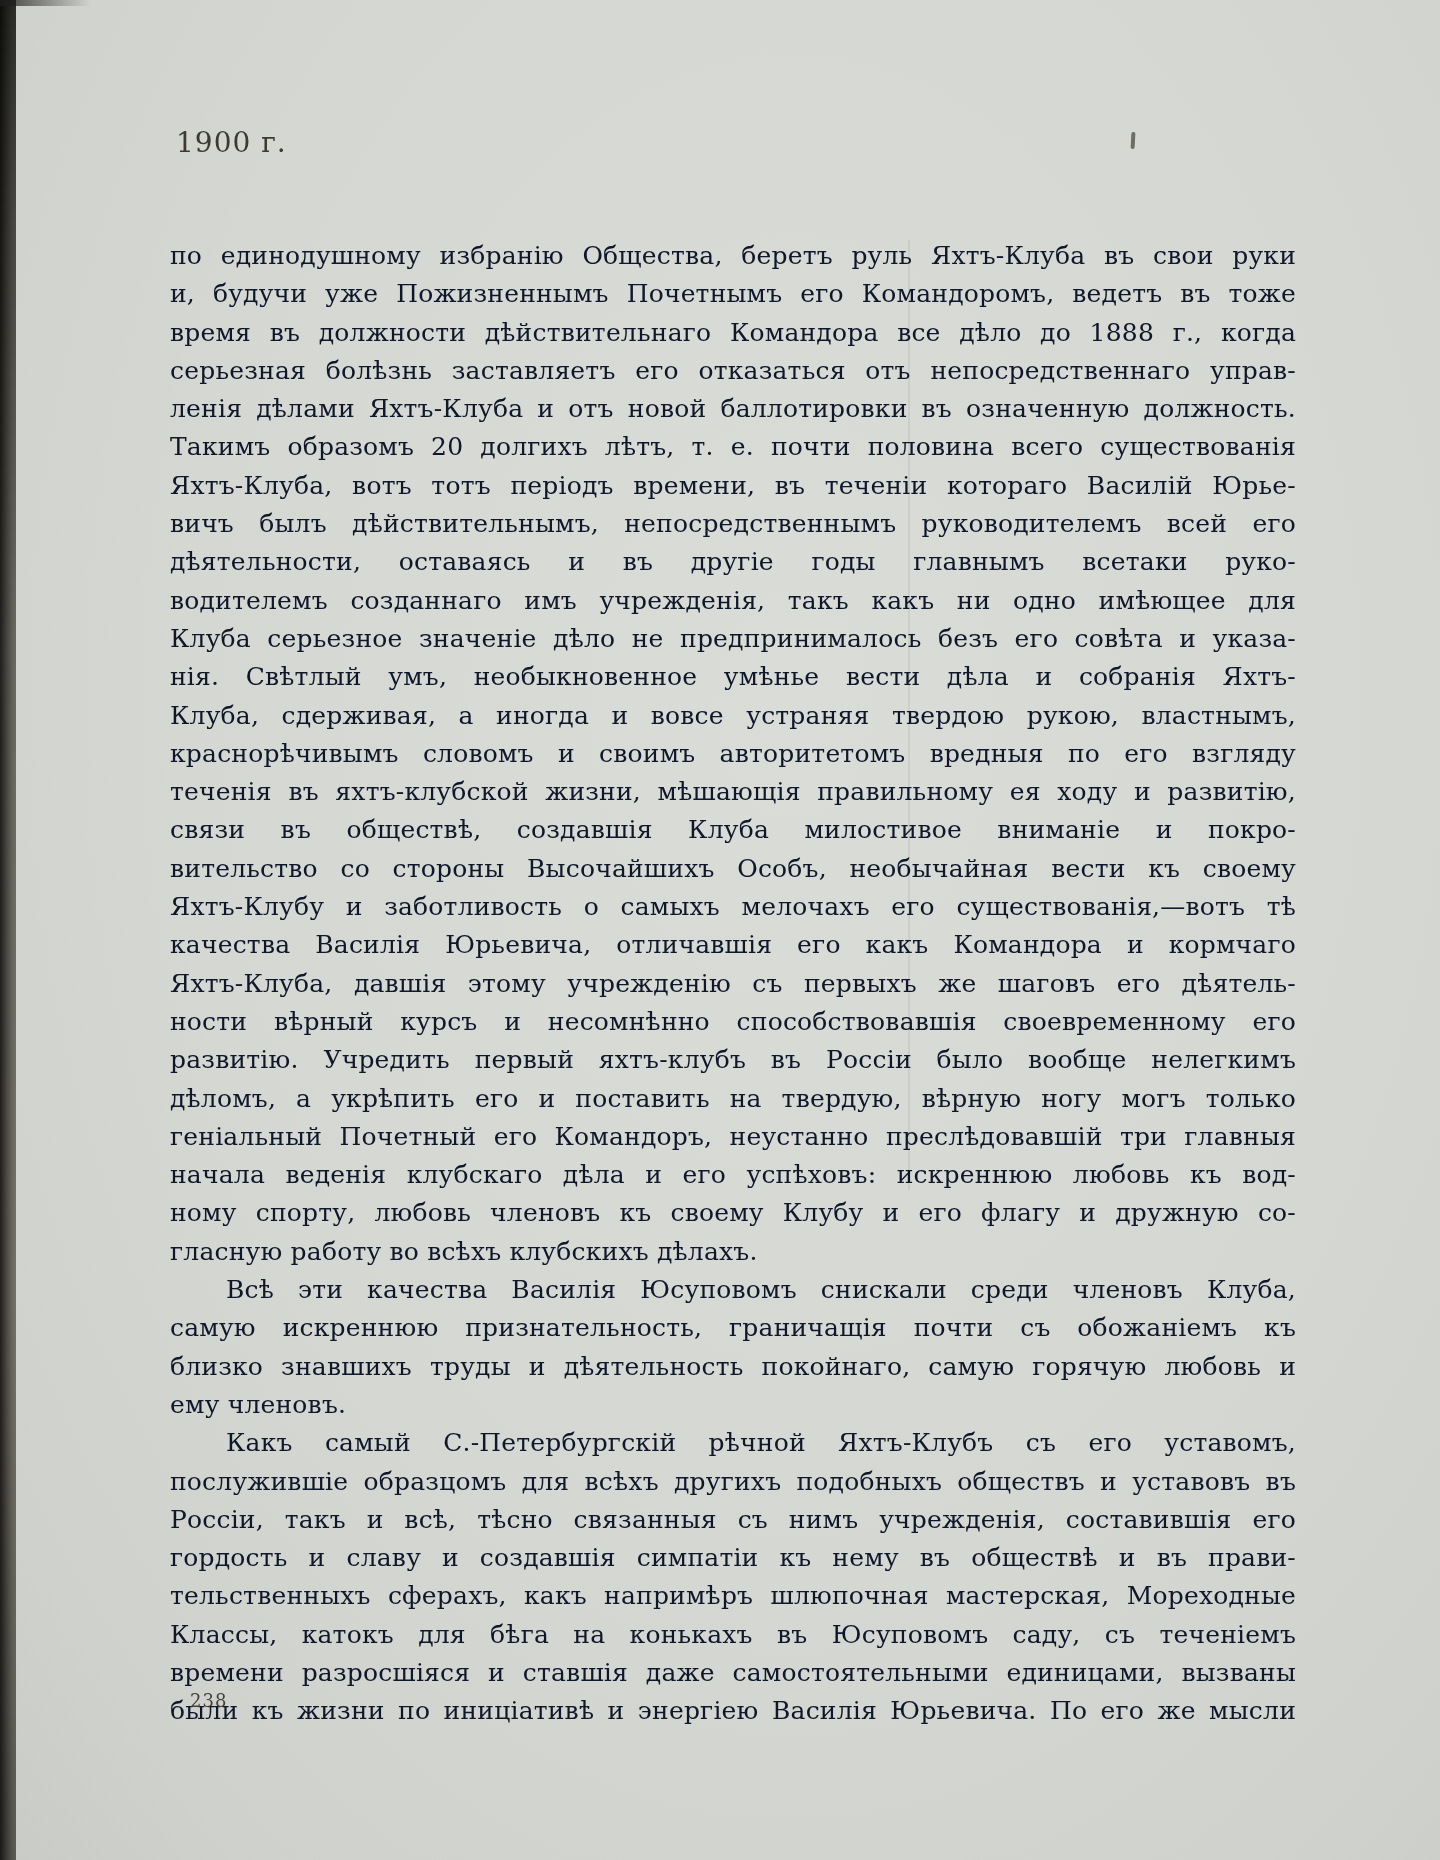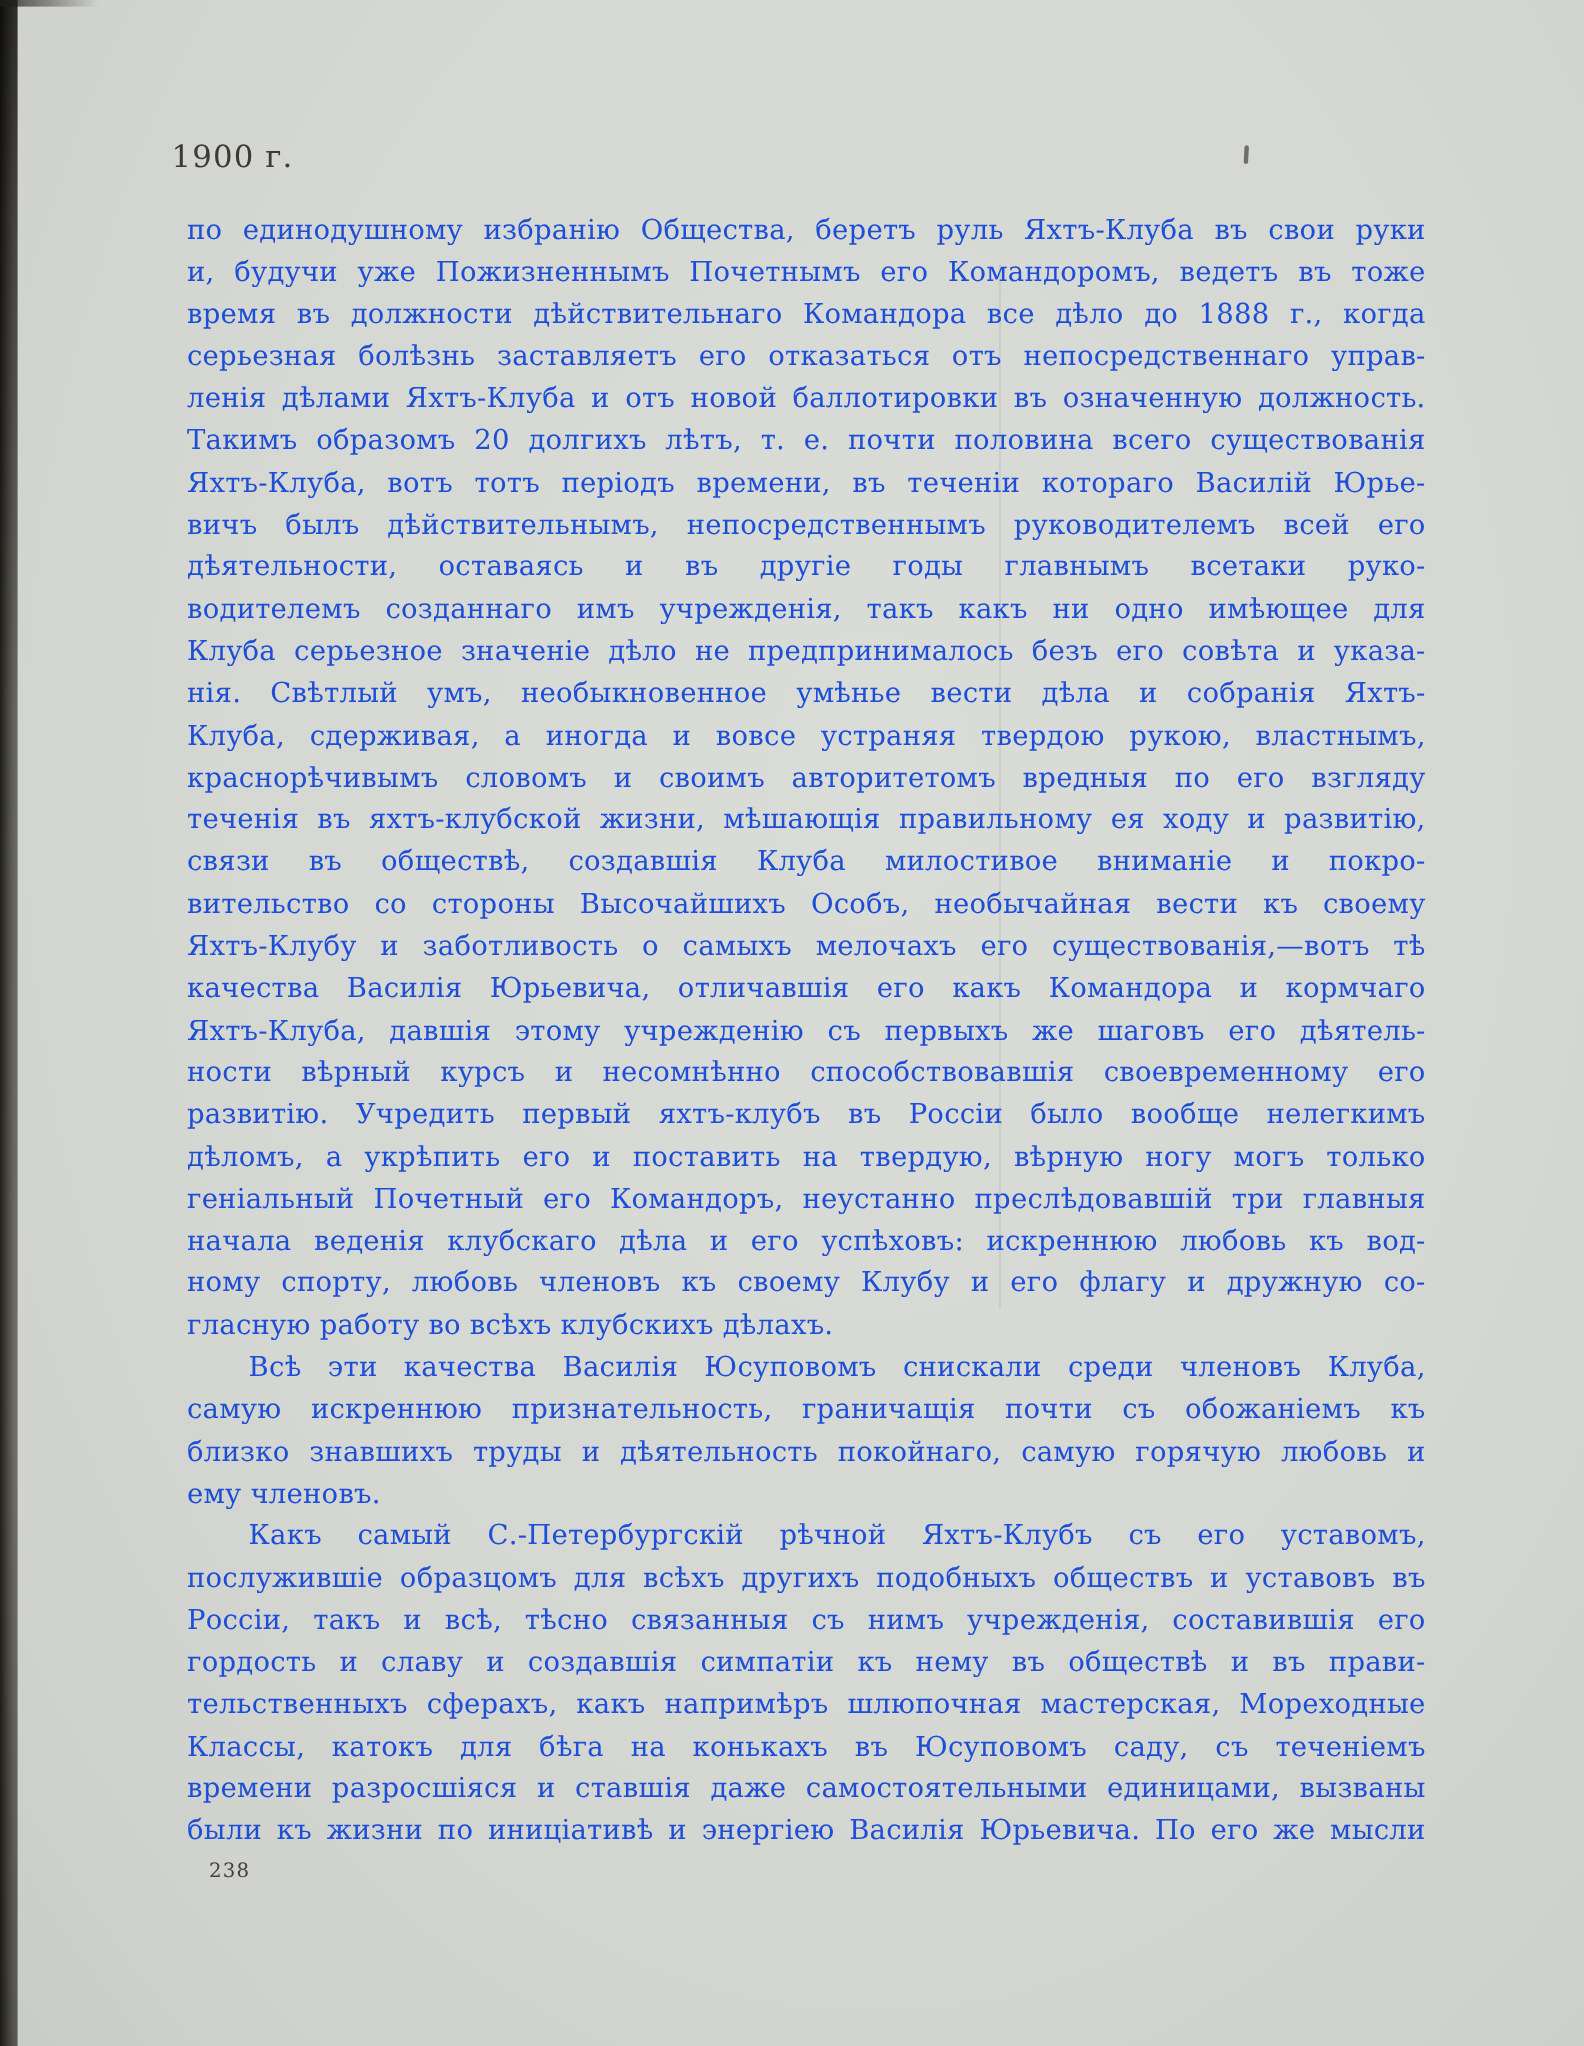--- a/index.html
+++ b/index.html
@@ -29,21 +29,21 @@
   .crease {
     position: absolute; left: 908px; top: 240px; width: 2px; height: 950px;
     background: rgba(40,40,36,0.07);
   }
   .speck {
     position: absolute; left: 1131px; top: 132px; width: 4px; height: 17px;
     background: #54524c; border-radius: 2px; transform: rotate(3deg);
     opacity: 0.8;
   }
   .header-date {
-    position: absolute; left: 156px; top: 126px;
+    position: absolute; left: 176px; top: 126px;
     font-size: 28px; color: #3d3a34; letter-spacing: 1px;
   }
   .text-block {
     position: absolute; left: 170px; top: 190px; width: 1126px;
     color: #3d3a34;
     font-size: 25px;
   }
   .paragraph { margin: 0; }
   .line {
     height: 38.3px; line-height: 38.3px;
@@ -63,21 +63,21 @@
 <body style="background: rgb(214, 216, 211);">
 
 <div class="paper"></div>
 <div class="scan-edge-left"></div>
 <div class="scan-edge-top"></div>
 <div class="crease"></div>
 <div class="speck"></div>
 
 <div class="header-date">1900 г.</div>
 
-<div class="text-block" style="color: #1d4ed8;">
+<div class="text-block" style="color: #0f172a; margin-top: 47px;">
     <div class="paragraph">
       <div class="line">по единодушному избранію Общества, беретъ руль Яхтъ-Клуба въ свои руки</div>
       <div class="line">и, будучи уже Пожизненнымъ Почетнымъ его Командоромъ, ведетъ въ тоже</div>
       <div class="line">время въ должности дѣйствительнаго Командора все дѣло до 1888 г., когда</div>
       <div class="line">серьезная болѣзнь заставляетъ его отказаться отъ непосредственнаго управ-</div>
       <div class="line">ленія дѣлами Яхтъ-Клуба и отъ новой баллотировки въ означенную должность.</div>
       <div class="line">Такимъ образомъ 20 долгихъ лѣтъ, т. е. почти половина всего существованія</div>
       <div class="line">Яхтъ-Клуба, вотъ тотъ періодъ времени, въ теченіи котораго Василій Юрье-</div>
       <div class="line">вичъ былъ дѣйствительнымъ, непосредственнымъ руководителемъ всей его</div>
       <div class="line">дѣятельности, оставаясь и въ другіе годы главнымъ всетаки руко-</div>

